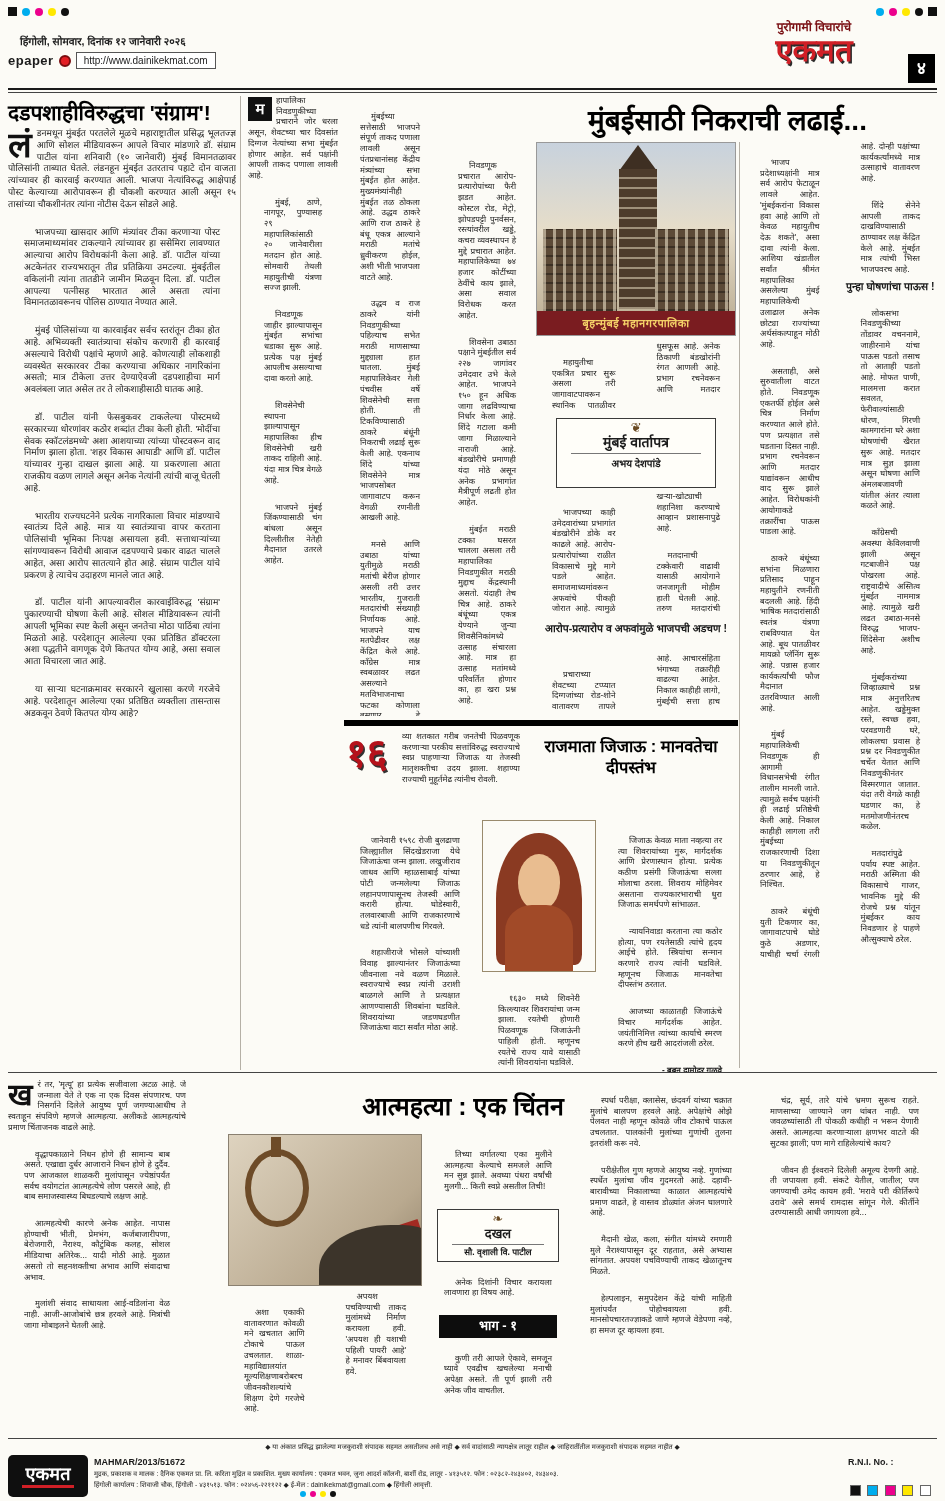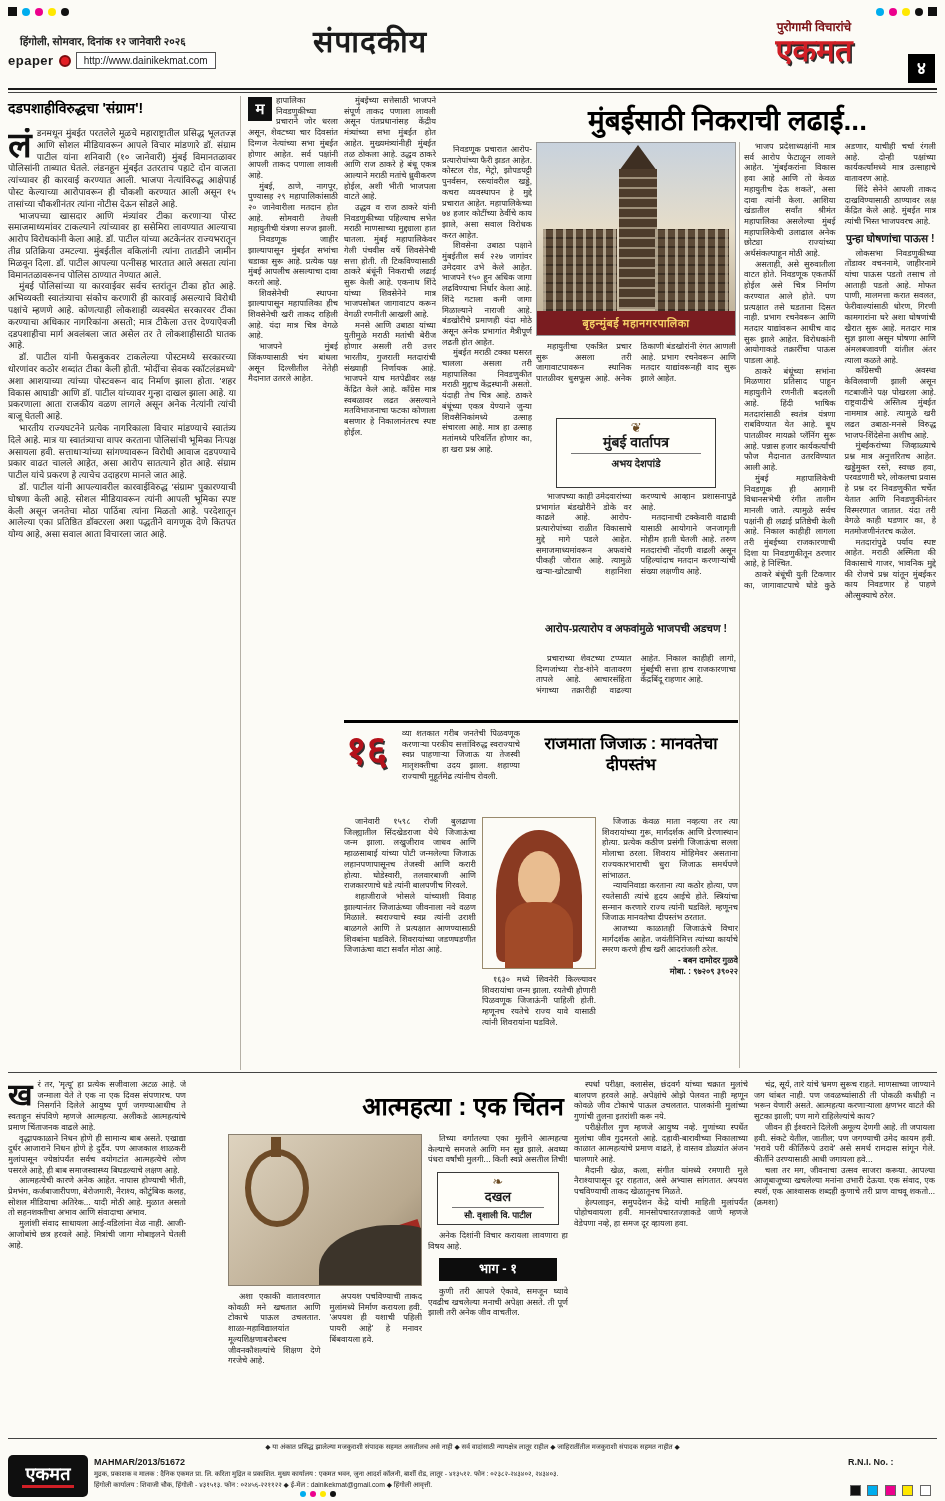--- a/index.html
+++ b/index.html
@@ -21,21 +21,21 @@
   .tagline{font-size:12px;font-weight:bold;color:#7a1014;text-align:center;}
   .brand{font-size:31px;font-weight:800;color:#d01f26;text-shadow:1.5px 1.5px 0 #2b2b2b;text-align:center;line-height:32px;}
   .pagenum{width:27px;height:29px;background:#000;color:#fff;font-size:17px;font-weight:bold;
            text-align:center;line-height:29px;}
   .hrule{background:#1a1a1a;height:2px;}
   .hrule-thin{background:#444;height:1px;}
   .vrule{background:#b5b0a6;width:1px;}
   
   .btxt{font-size:9px;line-height:11.8px;text-align:justify;overflow:hidden;}
   .stxt{font-size:8.2px;line-height:10.7px;text-align:justify;overflow:hidden;}
-  .btxt p,.stxt p,.list p{margin:0;text-indent:11px;}
+  .btxt p,.stxt p,.list p{margin:16px;text-indent:11px;}
   .dropcap{float:left;font-size:35px;line-height:31px;font-weight:800;padding:1px 5px 0 0;color:#111;}
   .dropbox{float:left;width:24px;height:24px;background:#111;color:#fff;font-weight:800;
            font-size:15px;line-height:24px;text-align:center;margin:1px 4px 1px 0;}
   .headline{font-weight:800;color:#000;}
   .subhead{font-weight:800;text-align:center;font-size:10.5px;line-height:13px;}
   .cols2{column-count:2;column-gap:9px;}
   .author-line{font-weight:800;text-align:right;text-indent:0;}
   
   .infobox{border:1px solid #3a3a3a;background:#fffef9;text-align:center;padding:3px 4px;}
   .infobox .orn{font-size:13px;color:#6a4a22;line-height:12px;}
@@ -95,38 +95,38 @@
     <span class="dot c-k"></span>
     <span class="sq c-k"></span>
   </div>
 
   <div class="abs dateline" style="left:20px;top:34px;">हिंगोली, सोमवार, दिनांक १२ जानेवारी २०२६</div>
   <div class="abs epaper" style="left:8px;top:52px;">
     <span class="lbl">epaper</span>
     <span class="ico"></span>
     <span class="url">http://www.dainikekmat.com</span>
   </div>
-  <div class="abs section-title" style="left:255px;top:20px;width:230px;">संपादकीय</div>
   <div class="abs" style="right:46px;top:18px;width:170px;">
     <div class="tagline">पुरोगामी विचारांचे</div>
     <div class="brand">एकमत</div>
   </div>
   <div class="abs pagenum" style="right:10px;top:54px;">४</div>
   <div class="abs hrule" style="left:8px;top:88px;width:929px;"></div>
   <div class="abs hrule-thin" style="left:8px;top:92px;width:929px;"></div>
 
-  <div class="abs headline" style="left:8px;top:98px;width:228px;font-size:14px;">दडपशाहीविरुद्धचा 'संग्राम'!</div>
+  <div class="abs headline" style="left:8px;top:98px;width:228px;font-size:21px;">दडपशाहीविरुद्धचा 'संग्राम'!</div>
   <div class="abs btxt" style="left:8px;top:128px;width:228px;height:940px;">
     <span class="dropcap">लं</span><span>डनमधून मुंबईत परतलेले मूळचे महाराष्ट्रातील प्रसिद्ध भूलतज्ज्ञ आणि सोशल मीडियावरून आपले विचार मांडणारे डॉ. संग्राम पाटील यांना शनिवारी (१० जानेवारी) मुंबई विमानतळावर पोलिसांनी ताब्यात घेतले. लंडनहून मुंबईत उतरताच पहाटे दोन वाजता त्यांच्यावर ही कारवाई करण्यात आली. भाजपा नेत्यांविरुद्ध आक्षेपार्ह पोस्ट केल्याच्या आरोपावरून ही चौकशी करण्यात आली असून १५ तासांच्या चौकशीनंतर त्यांना नोटीस देऊन सोडले आहे.</span>
     <div class="list">
         <p>भाजपच्या खासदार आणि मंत्र्यांवर टीका करणाऱ्या पोस्ट समाजमाध्यमांवर टाकल्याने त्यांच्यावर हा ससेमिरा लावण्यात आल्याचा आरोप विरोधकांनी केला आहे. डॉ. पाटील यांच्या अटकेनंतर राज्यभरातून तीव्र प्रतिक्रिया उमटल्या. मुंबईतील वकिलांनी त्यांना तातडीने जामीन मिळवून दिला. डॉ. पाटील आपल्या पत्नीसह भारतात आले असता त्यांना विमानतळावरूनच पोलिस ठाण्यात नेण्यात आले.</p>
         <p>मुंबई पोलिसांच्या या कारवाईवर सर्वच स्तरांतून टीका होत आहे. अभिव्यक्ती स्वातंत्र्याचा संकोच करणारी ही कारवाई असल्याचे विरोधी पक्षांचे म्हणणे आहे. कोणत्याही लोकशाही व्यवस्थेत सरकारवर टीका करण्याचा अधिकार नागरिकांना असतो; मात्र टीकेला उत्तर देण्याऐवजी दडपशाहीचा मार्ग अवलंबला जात असेल तर ते लोकशाहीसाठी घातक आहे.</p>
         <p>डॉ. पाटील यांनी फेसबुकवर टाकलेल्या पोस्टमध्ये सरकारच्या धोरणांवर कठोर शब्दांत टीका केली होती. 'मोदींचा सेवक स्कॉटलंडमध्ये' अशा आशयाच्या त्यांच्या पोस्टवरून वाद निर्माण झाला होता. 'शहर विकास आघाडी' आणि डॉ. पाटील यांच्यावर गुन्हा दाखल झाला आहे. या प्रकरणाला आता राजकीय वळण लागले असून अनेक नेत्यांनी त्यांची बाजू घेतली आहे.</p>
         <p>भारतीय राज्यघटनेने प्रत्येक नागरिकाला विचार मांडण्याचे स्वातंत्र्य दिले आहे. मात्र या स्वातंत्र्याचा वापर करताना पोलिसांची भूमिका निःपक्ष असायला हवी. सत्ताधाऱ्यांच्या सांगण्यावरून विरोधी आवाज दडपण्याचे प्रकार वाढत चालले आहेत, असा आरोप सातत्याने होत आहे. संग्राम पाटील यांचे प्रकरण हे त्याचेच उदाहरण मानले जात आहे.</p>
         <p>डॉ. पाटील यांनी आपल्यावरील कारवाईविरुद्ध 'संग्राम' पुकारण्याची घोषणा केली आहे. सोशल मीडियावरून त्यांनी आपली भूमिका स्पष्ट केली असून जनतेचा मोठा पाठिंबा त्यांना मिळतो आहे. परदेशातून आलेल्या एका प्रतिष्ठित डॉक्टरला अशा पद्धतीने वागणूक देणे कितपत योग्य आहे, असा सवाल आता विचारला जात आहे.</p>
+        <p>या साऱ्या घटनाक्रमावर सरकारने खुलासा करणे गरजेचे आहे. परदेशातून आलेल्या एका प्रतिष्ठित व्यक्तीला तासन्तास अडकवून ठेवणे कितपत योग्य आहे?</p>
       </div>
   </div>
   <div class="abs vrule" style="left:240px;top:96px;height:974px;"></div>
 
   <div class="abs stxt" style="left:248px;top:96px;width:90px;height:620px;">
     <span class="dropbox">म</span><span>हापालिका निवडणुकीच्या प्रचाराने जोर धरला असून, शेवटच्या चार दिवसांत दिग्गज नेत्यांच्या सभा मुंबईत होणार आहेत. सर्व पक्षांनी आपली ताकद पणाला लावली आहे.</span>
     <div class="list">
         <p>मुंबई, ठाणे, नागपूर, पुण्यासह २९ महापालिकांसाठी २० जानेवारीला मतदान होत आहे. सोमवारी तेथली महायुतीची यंत्रणा सज्ज झाली.</p>
         <p>निवडणूक जाहीर झाल्यापासून मुंबईत सभांचा धडाका सुरू आहे. प्रत्येक पक्ष मुंबई आपलीच असल्याचा दावा करतो आहे.</p>
         <p>शिवसेनेची स्थापना झाल्यापासून महापालिका हीच शिवसेनेची खरी ताकद राहिली आहे. यंदा मात्र चित्र वेगळे आहे.</p>
@@ -198,21 +198,21 @@
       </div>
     <div class="subhead" style="margin:4px 0;">पुन्हा घोषणांचा पाऊस !</div>
     <div class="list">
         <p>लोकसभा निवडणुकीच्या तोंडावर वचननामे, जाहीरनामे यांचा पाऊस पडतो तसाच तो आताही पडतो आहे. मोफत पाणी, मालमत्ता करात सवलत, फेरीवाल्यांसाठी धोरण, गिरणी कामगारांना घरे अशा घोषणांची खैरात सुरू आहे. मतदार मात्र सुज्ञ झाला असून घोषणा आणि अंमलबजावणी यांतील अंतर त्याला कळते आहे.</p>
         <p>काँग्रेसची अवस्था केविलवाणी झाली असून गटबाजीने पक्ष पोखरला आहे. राष्ट्रवादीचे अस्तित्व मुंबईत नाममात्र आहे. त्यामुळे खरी लढत उबाठा-मनसे विरुद्ध भाजप-शिंदेसेना अशीच आहे.</p>
         <p>मुंबईकरांच्या जिव्हाळ्याचे प्रश्न मात्र अनुत्तरितच आहेत. खड्डेमुक्त रस्ते, स्वच्छ हवा, परवडणारी घरे, लोकलचा प्रवास हे प्रश्न दर निवडणुकीत चर्चेत येतात आणि निवडणुकीनंतर विस्मरणात जातात. यंदा तरी वेगळे काही घडणार का, हे मतमोजणीनंतरच कळेल.</p>
         <p>मतदारांपुढे पर्याय स्पष्ट आहेत. मराठी अस्मिता की विकासाचे गाजर, भावनिक मुद्दे की रोजचे प्रश्न यांतून मुंबईकर काय निवडणार हे पाहणे औत्सुक्याचे ठरेल.</p>
       </div>
   </div>
 
-  <div class="abs" style="left:344px;top:720px;width:394px;height:348px;border-top:3px solid #000000;">
+  <div class="abs" style="left:344px;top:720px;width:394px;height:348px;border-top:6px solid #000000;">
     <div class="abs bignum" style="left:2px;top:6px;">१६</div>
     <div class="abs stxt" style="left:58px;top:6px;width:118px;height:84px;">व्या शतकात गरीब जनतेची पिळवणूक करणाऱ्या परकीय सत्तांविरुद्ध स्वराज्याचे स्वप्न पाहणाऱ्या जिजाऊ या तेजस्वी मातृशक्तीचा उदय झाला. शहाण्या राज्याची मुहूर्तमेढ त्यांनीच रोवली.</div>
     <div class="abs headline" style="left:182px;top:10px;width:210px;font-size:16.5px;line-height:21px;text-align:center;">राजमाता जिजाऊ : मानवतेचा दीपस्तंभ</div>
 
     <div class="abs jijau" style="left:138px;top:94px;width:114px;height:152px;">
       <div class="hood"></div>
       <div class="face"></div>
       <div class="drape"></div>
     </div>
 
@@ -289,21 +289,20 @@
         <p>स्पर्धा परीक्षा, क्लासेस, छंदवर्ग यांच्या चक्रात मुलांचे बालपण हरवले आहे. अपेक्षांचे ओझे पेलवत नाही म्हणून कोवळे जीव टोकाचे पाऊल उचलतात. पालकांनी मुलांच्या गुणांची तुलना इतरांशी करू नये.</p>
         <p>परीक्षेतील गुण म्हणजे आयुष्य नव्हे. गुणांच्या स्पर्धेत मुलांचा जीव गुदमरतो आहे. दहावी-बारावीच्या निकालाच्या काळात आत्महत्यांचे प्रमाण वाढते, हे वास्तव डोळ्यांत अंजन घालणारे आहे.</p>
         <p>मैदानी खेळ, कला, संगीत यांमध्ये रमणारी मुले नैराश्यापासून दूर राहतात, असे अभ्यास सांगतात. अपयश पचविण्याची ताकद खेळातूनच मिळते.</p>
         <p>हेल्पलाइन, समुपदेशन केंद्रे यांची माहिती मुलांपर्यंत पोहोचवायला हवी. मानसोपचारतज्ज्ञाकडे जाणे म्हणजे वेडेपणा नव्हे, हा समज दूर व्हायला हवा.</p>
       </div>
   </div>
   <div class="abs stxt" style="left:754px;top:1080px;width:181px;height:354px;">
     <div class="list">
         <p>चंद्र, सूर्य, तारे यांचे भ्रमण सुरूच राहते. माणसाच्या जाण्याने जग थांबत नाही. पण जवळच्यांसाठी ती पोकळी कधीही न भरून येणारी असते. आत्महत्या करणाऱ्याला क्षणभर वाटते की सुटका झाली; पण मागे राहिलेल्यांचे काय?</p>
         <p>जीवन ही ईश्वराने दिलेली अमूल्य देणगी आहे. ती जपायला हवी. संकटे येतील, जातील; पण जगण्याची उमेद कायम हवी. 'मरावे परी कीर्तिरूपे उरावे' असे समर्थ रामदास सांगून गेले. कीर्तीने उरण्यासाठी आधी जगायला हवे...</p>
-        <p>चला तर मग, जीवनाचा उत्सव साजरा करूया. आपल्या आजूबाजूच्या खचलेल्या मनांना उभारी देऊया. एक संवाद, एक स्पर्श, एक आश्वासक शब्दही कुणाचे तरी प्राण वाचवू शकतो... (क्रमशः)</p>
       </div>
   </div>
 
   <div class="abs hrule-thin" style="left:8px;top:1438px;width:929px;"></div>
   <div class="abs ftiny" style="left:8px;top:1443px;width:929px;text-align:center;">◆ या अंकात प्रसिद्ध झालेल्या मजकुराशी संपादक सहमत असतीलच असे नाही ◆ सर्व वादांसाठी न्यायक्षेत्र लातूर राहील ◆ जाहिरातींतील मजकुराशी संपादक सहमत नाहीत ◆</div>
 
   <div class="abs flogo" style="left:8px;top:1455px;width:80px;height:42px;">
     <span class="b">एकमत</span>
     <span class="u"></span>
   </div>

